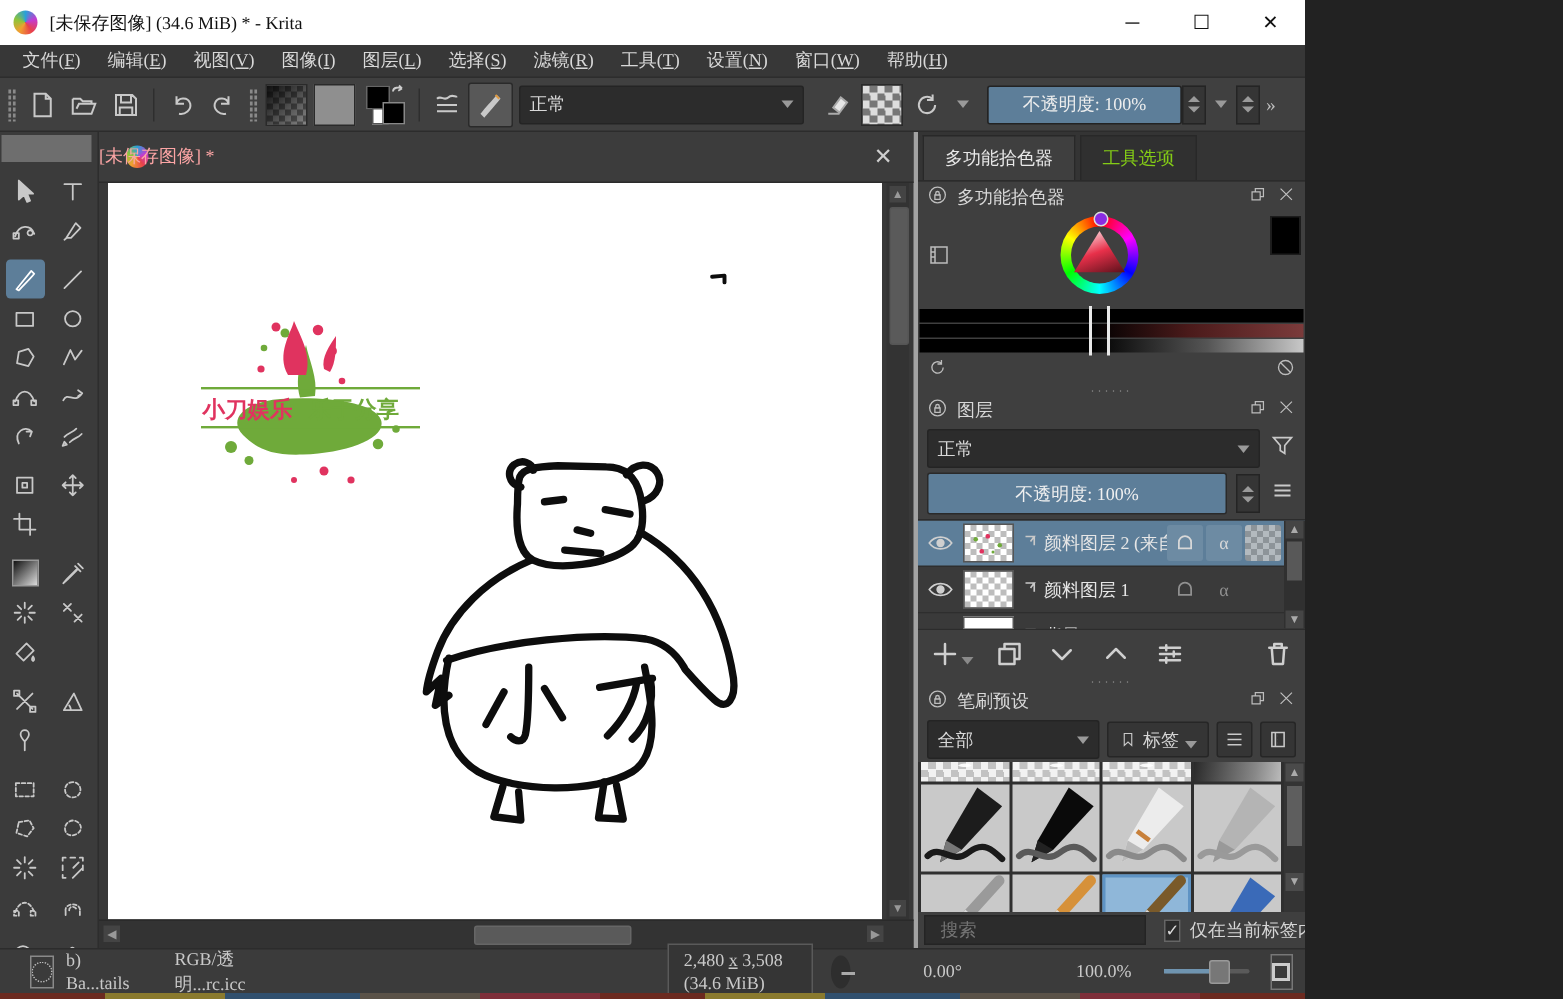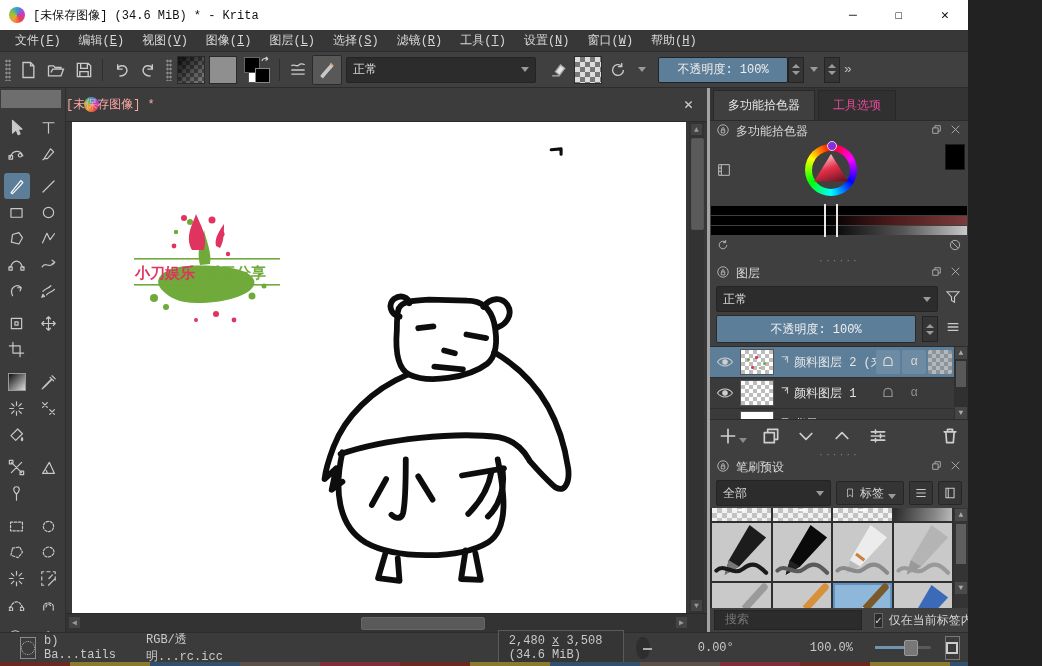--- a/index.html
+++ b/index.html
@@ -1,16 +1,16 @@
 <!DOCTYPE html>
 <html><head>
 <meta charset="utf-8">
 <style>
   html,body{margin:0;padding:0;background:#222;}
-  .app{position:relative;width:968px;height:666px;background:#3b3b3b;font-family:Liberation Mono, monospace;color:#d5d5d5;font-size:12px;overflow:hidden;user-select:none;}
+  .app{position:relative;width:870px;height:666px;background:#3b3b3b;font-family:Liberation Serif, serif;color:#d5d5d5;font-size:12px;overflow:hidden;user-select:none;}
   
   .titlebar{position:absolute;left:0;top:0;width:100%;height:30px;background:#fff;color:#111;display:flex;align-items:center;}
   .app-icon{width:16px;height:16px;border-radius:50%;margin:0 8px 0 9px;background:conic-gradient(#2aa0d8,#c43bd0,#e8414b,#f0a030,#8ec43a,#2aa0d8);}
   .title-text{font-size:12px;}
   .win-controls{margin-left:auto;display:flex;height:100%;}
   .win-btn{width:46px;height:100%;display:flex;align-items:center;justify-content:center;color:#111;font-size:13px;}
   
   .menubar{position:absolute;left:0;top:30px;width:100%;height:22px;background:#373737;display:flex;align-items:center;padding-left:6px;box-sizing:border-box;border-bottom:1px solid #2d2d2d;}
   .menu-item{padding:2px 9px;color:#d8d8d8;}
   .menu-item u{text-decoration:underline;}
@@ -61,21 +61,21 @@
   .canvas{position:absolute;left:6px;top:0;right:21px;bottom:0;background:#fff;}
   .vscroll{position:absolute;right:3px;top:0;bottom:0;width:15px;background:#333;}
   .vscroll .arr{position:absolute;left:2px;width:11px;height:11px;color:#999;font-size:8px;line-height:11px;text-align:center;background:#444;}
   .vscroll .thumb{position:absolute;left:2px;top:16px;width:11px;height:90px;background:#5a5a5a;border-radius:2px;}
   .hscroll{height:18px;background:#333;position:relative;border-top:1px solid #2a2a2a;}
   .hscroll .arr{position:absolute;top:3px;width:11px;height:11px;color:#999;font-size:8px;line-height:11px;text-align:center;background:#444;}
   .hscroll .thumb{position:absolute;top:3px;left:46%;width:19%;height:11px;background:#5a5a5a;border:1px solid #666;border-radius:2px;}
   
   .rightpanel{width:261px;background:#3f3f3f;border-left:3px solid #a3a3a3;box-sizing:border-box;display:flex;flex-direction:column;}
   .rp-tabs{height:32px;background:#343434;display:flex;align-items:flex-end;border-bottom:1px solid #2b2b2b;}
-  .rp-tab{padding:6px 14px;background:#303030;color:#ec4899;border:1px solid #282828;border-bottom:none;margin-left:3px;}
+  .rp-tab{padding:6px 14px;background:#303030;color:#84cc16;border:1px solid #282828;border-bottom:none;margin-left:3px;}
   .rp-tab.active{background:#3f3f3f;color:#e8e8e8;}
   .docker-header{height:21px;display:flex;align-items:center;padding:0 6px;gap:6px;}
   .docker-header .ttl{color:#d8d8d8;}
   .docker-header .sp{flex:1;}
   .hdr-ic svg{stroke:#bdbdbd;fill:none;stroke-width:1.5;}
   .dots-div{height:5px;display:flex;align-items:center;justify-content:center;color:#8a8a8a;font-size:8px;letter-spacing:2px;}
   
   .color-body{position:relative;height:64px;}
   .shade-ic{position:absolute;left:6px;top:20px;}
   .wheel{position:absolute;left:95px;top:2px;width:52px;height:52px;border-radius:50%;background:conic-gradient(from 0deg,#f00,#f0f,#00f,#0ff,#0f0,#ff0,#f00);}

